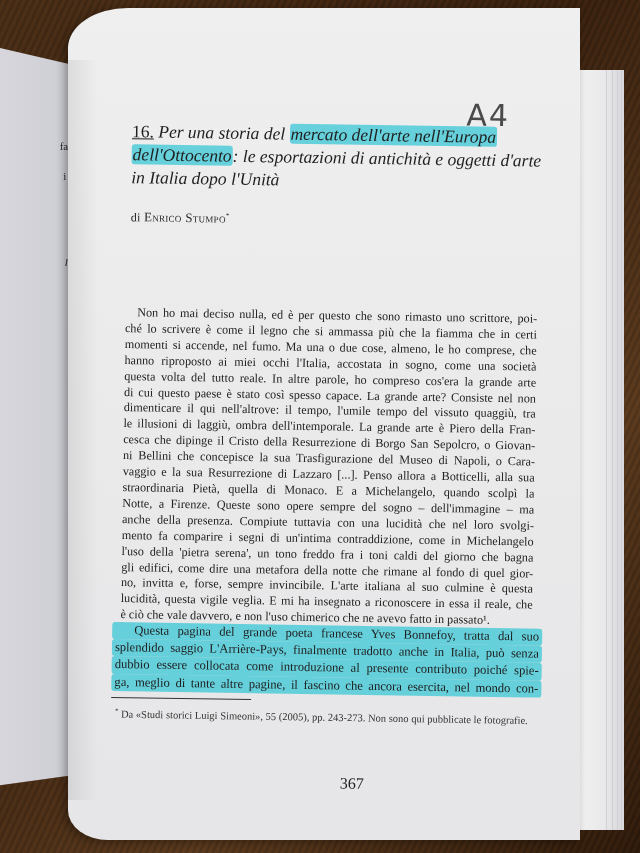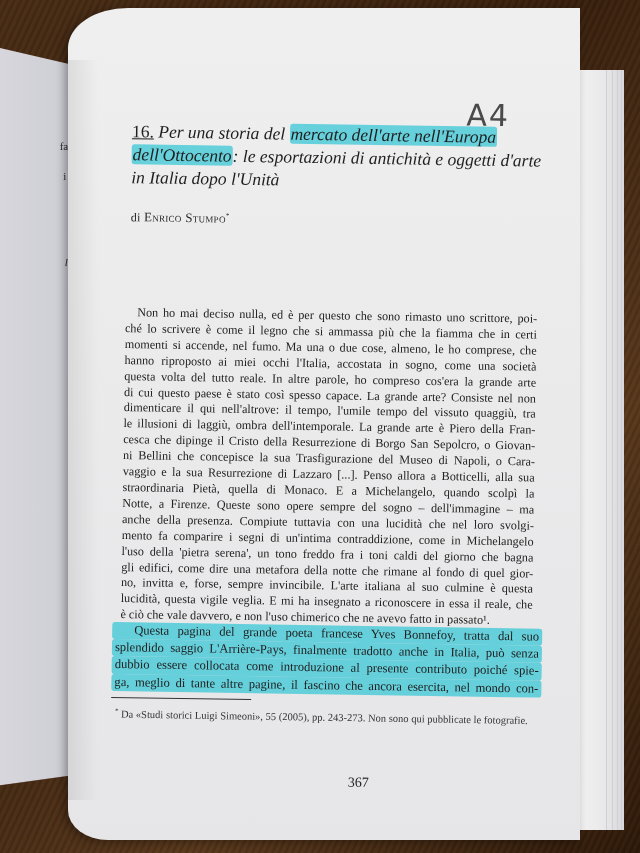--- a/index.html
+++ b/index.html
@@ -62,21 +62,21 @@
     font-size: 12.6px; line-height: 17.2px; color: #1e1e1e;
   }
   .highlight-para .line {
     display: block; white-space: nowrap; background: rgba(64, 200, 214, 0.78);
     text-align-last: justify; padding: 0 3px; border-radius: 3px;
   }
   .highlight-para .line.first { padding-left: 22px; }
   .rule { position: absolute; left: 0px; top: 689px; width: 140px; height: 1px; background: #333; }
   .footnote { position: absolute; left: 4px; top: 696px; width: 420px; font-size: 10.5px; line-height: 15px; color: #333; }
   .footnote sup { font-size: 7px; }
-  .page-num { position: absolute; left: 238px; top: 763px; font-size: 14px; color: #222; }
+  .page-num { position: absolute; left: 230px; top: 763px; font-size: 16px; color: #222; }
   .left-shadow {
     position: absolute; left: 68px; top: 60px; width: 30px; height: 740px;
     background: linear-gradient(90deg, rgba(0,0,0,0.08), rgba(0,0,0,0));
     pointer-events: none;
   }
 </style>
 </head>
 <body>
 
 <div class="wood-grain"></div>

